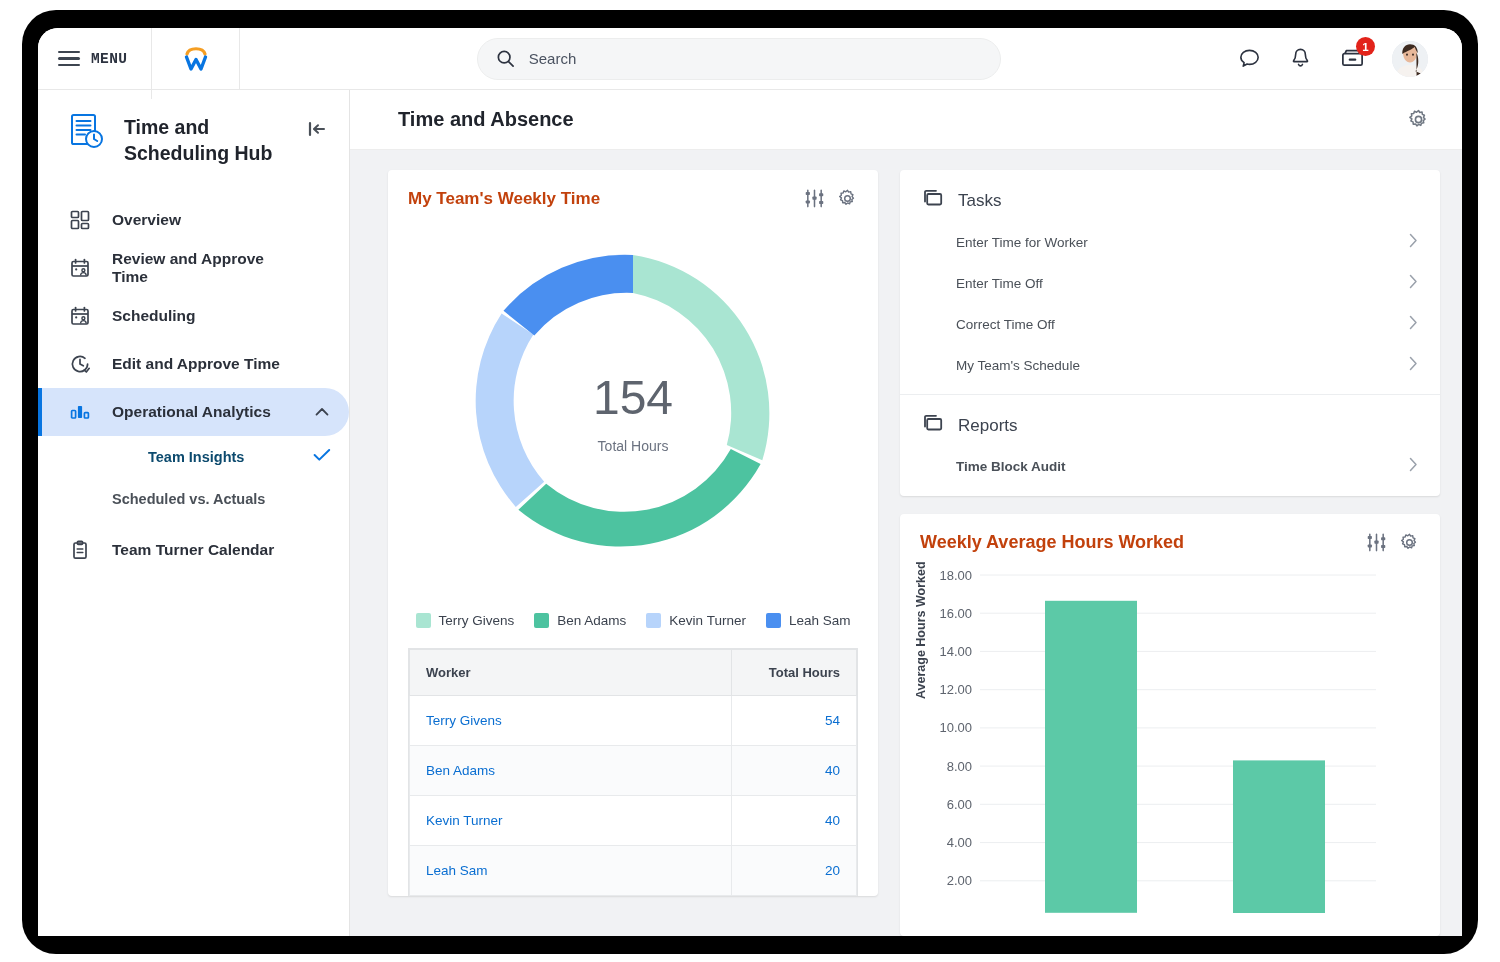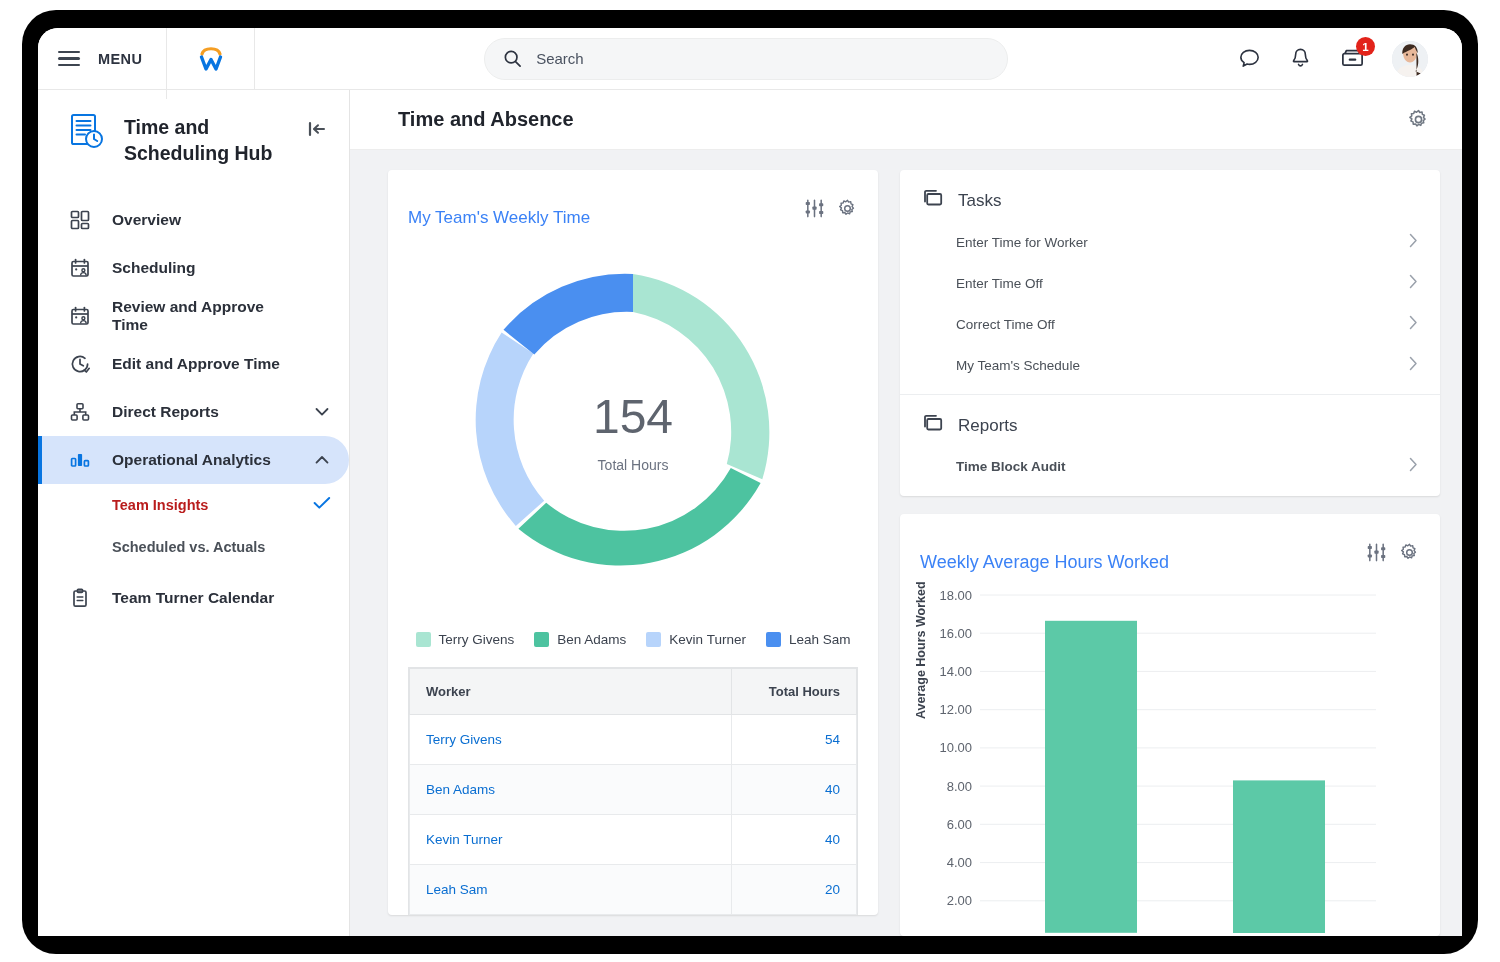--- a/index.html
+++ b/index.html
@@ -31,25 +31,26 @@
   
   #global-header {
     position: relative;
     height: 62px;
     background: #ffffff;
     border-bottom: 1px solid #e8e8e8;
     display: flex;
     align-items: center;
   }
   .menu-btn {
-    display: flex; align-items: center; gap: 18px;
+    display: flex; align-items: center; gap: 11px;
     padding: 0 24px 0 20px;
     height: 80px;
     border-right: 1px solid #e8e8e8;
     cursor: pointer;
+    font-family: Liberation Mono, monospace;
   }
   .hamburger { display: flex; flex-direction: column; gap: 4px; width: 22px; }
   .hamburger i { display: block; height: 2.4px; background: #3d4550; border-radius: 2px; }
   .menu-label { font-size: 14.5px; font-weight: 700; color: #2d3340; letter-spacing: .4px; }
 
   .brand {
     width: 88px; height: 62px;
     display: flex; align-items: center; justify-content: center;
     border-right: 1px solid #e8e8e8;
   }
@@ -133,21 +134,21 @@
   .nav-icon { width: 24px; display: flex; justify-content: center; flex-shrink: 0; }
   .chev { width: 18px; flex-shrink: 0; display: flex; justify-content: center; }
 
   .subnav-item {
     display: flex; align-items: center;
     height: 42px;
     padding: 0 18px 0 74px;
     cursor: pointer;
   }
   .subnav-item .sub-label { font-size: 14.5px; font-weight: 700; color: #4a5058; flex: 1; }
-  .subnav-item.selected .sub-label { color: #b91c1c; }
+  .subnav-item.selected .sub-label { color: #0c4a6e; margin-left: 36px; }
 
   
   #main { flex: 1; display: flex; flex-direction: column; min-width: 0; }
   #page-head {
     height: 60px;
     background: #fff;
     display: flex; align-items: center;
     padding: 0 32px 0 40px;
     border-bottom: 1px solid #ededed;
     flex-shrink: 0;
@@ -167,21 +168,21 @@
 
   .card {
     background: #ffffff;
     border-radius: 4px;
     box-shadow: 0 1px 2px rgba(0,0,0,.10);
   }
   .card-head {
     display: flex; align-items: center;
     padding: 18px 20px 12px 20px;
   }
-  .card-title { font-size: 17px; color: #3b82f6; flex: 1; font-weight: 400; margin-top: 20px; }
+  .card-title { font-size: 17px; color: #c2410c; flex: 1; font-weight: 700; }
   .card-tools { display: flex; align-items: center; gap: 12px; }
   .card-tools span { cursor: pointer; display: flex; }
 
   
   #donut-wrap { position: relative; display: flex; justify-content: center; padding: 8px 0 6px; }
   #donut-center {
     position: absolute; left: 0; right: 0; top: 0; bottom: 0;
     display: flex; flex-direction: column; align-items: center; justify-content: center;
     pointer-events: none;
   }
@@ -365,68 +366,52 @@
           <svg width="20" height="20" viewBox="0 0 20 20">
             <rect x="2" y="3.5" width="16" height="14.5" rx="1.4" fill="none" stroke="#3c434f" stroke-width="1.7"></rect>
             <line x1="2" y1="8" x2="18" y2="8" stroke="#3c434f" stroke-width="1.7"></line>
             <line x1="5.6" y1="1.6" x2="5.6" y2="5" stroke="#3c434f" stroke-width="1.7" stroke-linecap="round"></line>
             <line x1="14.4" y1="1.6" x2="14.4" y2="5" stroke="#3c434f" stroke-width="1.7" stroke-linecap="round"></line>
             <circle cx="6.2" cy="11.4" r="1.1" fill="#3c434f"></circle>
             <circle cx="13.4" cy="12.2" r="1.5" fill="none" stroke="#3c434f" stroke-width="1.4"></circle>
             <path d="M10.6 17.4c0-1.8 1.3-2.8 2.8-2.8s2.8 1 2.8 2.8" fill="none" stroke="#3c434f" stroke-width="1.4"></path>
           </svg>
         </span>
-        <span class="nav-label">Scheduling</span>
+        <span class="nav-label">Review and Approve Time</span>
         <span class="chev"></span>
       </div>
 
       <div class="nav-item">
         <span class="nav-icon">
           <svg width="20" height="20" viewBox="0 0 20 20">
             <rect x="2" y="3.5" width="16" height="14.5" rx="1.4" fill="none" stroke="#3c434f" stroke-width="1.7"></rect>
             <line x1="2" y1="8" x2="18" y2="8" stroke="#3c434f" stroke-width="1.7"></line>
             <line x1="5.6" y1="1.6" x2="5.6" y2="5" stroke="#3c434f" stroke-width="1.7" stroke-linecap="round"></line>
             <line x1="14.4" y1="1.6" x2="14.4" y2="5" stroke="#3c434f" stroke-width="1.7" stroke-linecap="round"></line>
             <circle cx="6.2" cy="11.4" r="1.1" fill="#3c434f"></circle>
             <circle cx="13.4" cy="12.2" r="1.5" fill="none" stroke="#3c434f" stroke-width="1.4"></circle>
             <path d="M10.6 17.4c0-1.8 1.3-2.8 2.8-2.8s2.8 1 2.8 2.8" fill="none" stroke="#3c434f" stroke-width="1.4"></path>
           </svg>
         </span>
-        <span class="nav-label">Review and Approve Time</span>
+        <span class="nav-label">Scheduling</span>
         <span class="chev"></span>
       </div>
 
       <div class="nav-item">
         <span class="nav-icon">
           <svg width="20" height="20" viewBox="0 0 20 20">
             <path d="M17.6 10a7.6 7.6 0 1 1-2.6-5.7" fill="none" stroke="#3c434f" stroke-width="1.7" stroke-linecap="round"></path>
             <path d="M10 5.4 V10 L13.3 11.8" fill="none" stroke="#3c434f" stroke-width="1.7" stroke-linecap="round"></path>
             <path d="M14.3 16.1 L16.3 18 L19.2 14.3" fill="none" stroke="#3c434f" stroke-width="1.7" stroke-linecap="round" stroke-linejoin="round"></path>
           </svg>
         </span>
         <span class="nav-label">Edit and Approve Time</span>
         <span class="chev"></span>
       </div>
 
-      <div class="nav-item">
-        <span class="nav-icon">
-          <svg width="20" height="20" viewBox="0 0 20 20">
-            <rect x="7" y="1.8" width="6" height="5" rx="1" fill="none" stroke="#3c434f" stroke-width="1.6"></rect>
-            <rect x="1.5" y="13" width="5.6" height="5" rx="1" fill="none" stroke="#3c434f" stroke-width="1.6"></rect>
-            <rect x="12.9" y="13" width="5.6" height="5" rx="1" fill="none" stroke="#3c434f" stroke-width="1.6"></rect>
-            <path d="M10 6.8 V10 M4.3 13 V10 H15.7 V13" fill="none" stroke="#3c434f" stroke-width="1.6"></path>
-          </svg>
-        </span>
-        <span class="nav-label">Direct Reports</span>
-        <span class="chev">
-          <svg width="14" height="10" viewBox="0 0 14 10">
-            <path d="M1.5 2 L7 7.6 L12.5 2" fill="none" stroke="#3c434f" stroke-width="1.8" stroke-linecap="round" stroke-linejoin="round"></path>
-          </svg>
-        </span>
-      </div>
 
       <div class="nav-item active">
         <span class="nav-icon">
           <svg width="20" height="20" viewBox="0 0 20 20">
             <rect x="1.6" y="8.5" width="4" height="7.5" rx=".8" fill="none" stroke="#0875e1" stroke-width="1.7"></rect>
             <rect x="7.9" y="4" width="4.2" height="12" rx=".8" fill="#0875e1"></rect>
             <rect x="14.4" y="10.6" width="4" height="5.4" rx=".8" fill="none" stroke="#0875e1" stroke-width="1.7"></rect>
           </svg>
         </span>
         <span class="nav-label">Operational Analytics</span>

